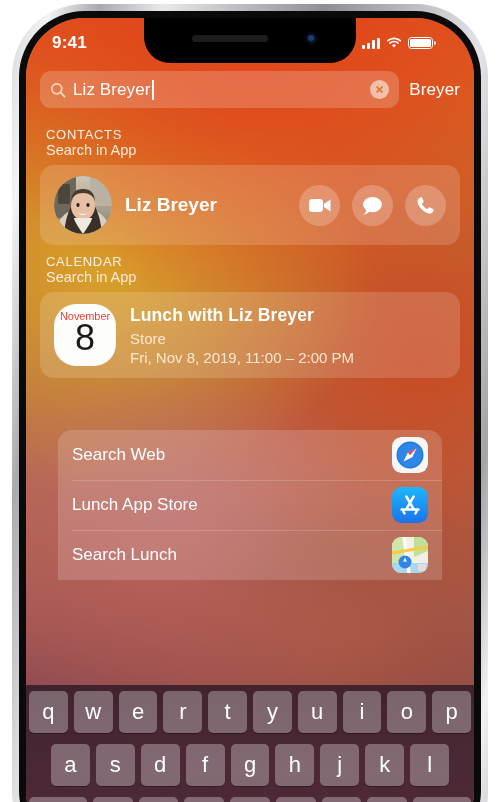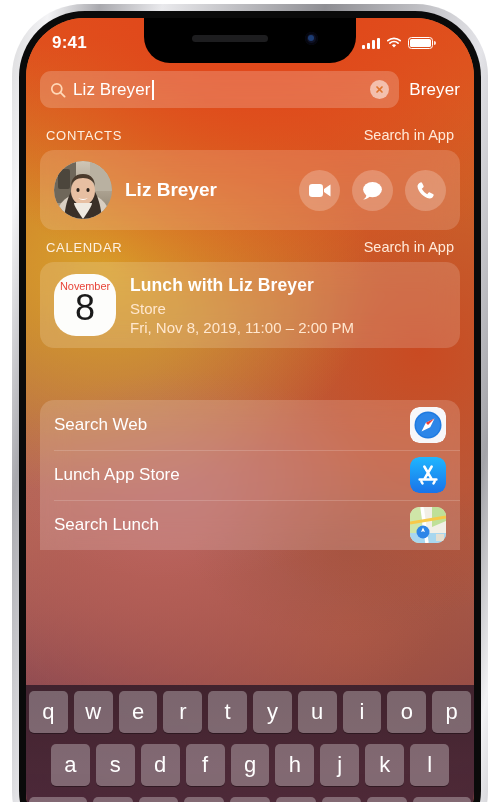--- a/index.html
+++ b/index.html
@@ -129,20 +129,21 @@
     flex:0 0 auto;
   }
   #cancel-button{
     color:#fff; font-size:17px; letter-spacing:.1px; white-space:nowrap;
   }
 
   
   .section-header{
     display:flex; align-items:baseline; justify-content:space-between;
     padding:9px 20px 7px 20px;
+    flex-direction:column;
   }
   .section-title{
     color:#fdf0e2; font-size:13px; letter-spacing:.7px;
   }
   .section-action{
     color:#ffe9d8; font-size:14.5px;
   }
 
   
   .card{
@@ -184,21 +185,21 @@
   }
   #cal-month{ color:#e8453a; font-size:11px; font-weight:500; letter-spacing:-.1px;}
   #cal-day{ color:#1a1a1a; font-size:36px; line-height:34px; font-weight:300; margin-top:-1px; }
   #cal-text{ padding-top:1px; }
   #event-title{ color:#fff; font-size:17.5px; font-weight:bold; letter-spacing:.1px; }
   #event-location{ color:#ffe7cf; font-size:15px; margin-top:4px; }
   #event-date{ color:#ffe7cf; font-size:15px; margin-top:2px; }
 
   
   #suggestions-card{
-    margin:0 14px;
+    margin:0 32px;
     border-radius:14px 14px 0 0;
     background:rgba(255,255,255,.17);
     backdrop-filter:blur(14px);
     overflow:hidden;
   }
   .suggestion-row{
     display:flex; align-items:center; justify-content:space-between;
     padding:0 14px; height:50px; position:relative;
   }
   .suggestion-row + .suggestion-row::before{

